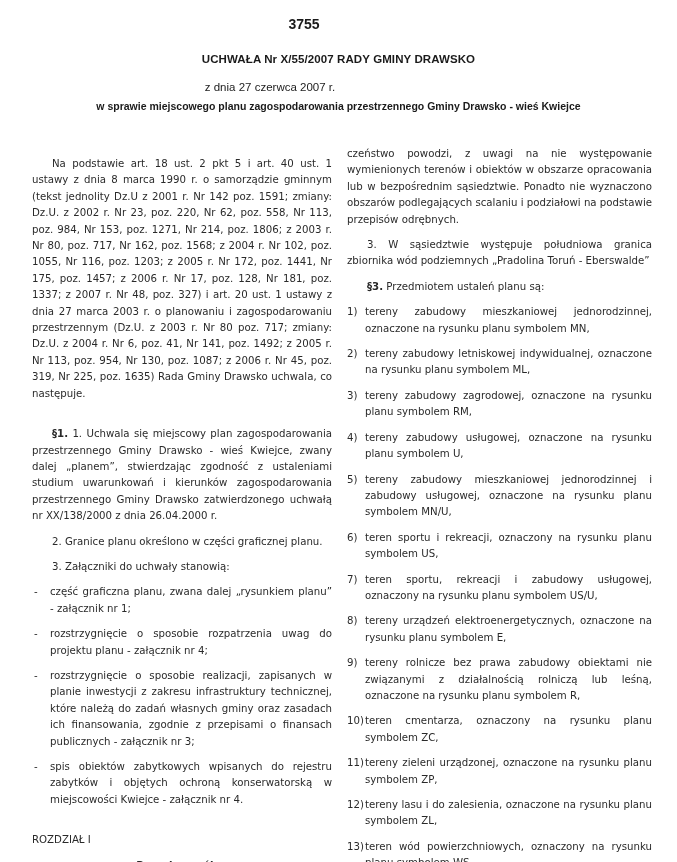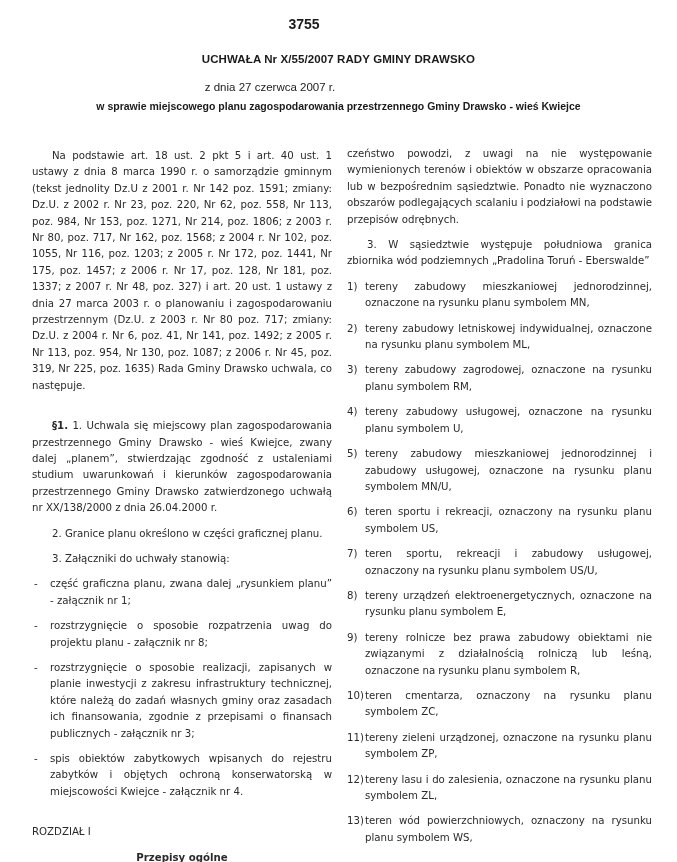--- a/index.html
+++ b/index.html
@@ -24,21 +24,21 @@
     position: absolute; top: 100px; left: 0; width: 677px; text-align: center;
     font-family: "Liberation Sans", sans-serif; font-weight: bold; font-size: 10.5px; color: #1a1a1a;
   }
   .col {
     position: absolute; top: 148px;
     font-size: 10.2px; line-height: 16.4px; text-align: justify;
   }
   .col.left { left: 32px; width: 300px; }
   .col.right { left: 347px; width: 305px; top: 146px; }
   p { margin: 0; }
-  .indent { text-indent: 20px; }
+  .indent { text-indent: 20px; margin-top: 8px; }
   .gap-s { margin-top: 9px; }
   .gap-l { margin-top: 24px; }
   .dash-item { position: relative; padding-left: 18px; margin-top: 9px; }
   .dash-item .dash { position: absolute; left: 2px; top: 0; }
   .num-item { position: relative; padding-left: 18px; margin-top: 9px; }
   .num-item .num { position: absolute; left: 0; top: 0; }
   .center { text-align: left; }
   .heading-bold { text-align: center; font-weight: bold; }
   b { font-weight: bold; }
 </style>
@@ -51,32 +51,33 @@
 <div class="subject">w sprawie miejscowego planu zagospodarowania przestrzennego Gminy Drawsko - wieś Kwiejce</div>
 
 <div class="col left">
   <p class="indent">Na podstawie art. 18 ust. 2 pkt 5 i art. 40 ust. 1 ustawy z dnia 8 marca 1990 r. o samorządzie gminnym (tekst jednolity Dz.U z 2001 r. Nr 142 poz. 1591; zmiany: Dz.U. z 2002 r. Nr 23, poz. 220, Nr 62, poz. 558, Nr 113, poz. 984, Nr 153, poz. 1271, Nr 214, poz. 1806; z 2003 r. Nr 80, poz. 717, Nr 162, poz. 1568; z 2004 r. Nr 102, poz. 1055, Nr 116, poz. 1203; z 2005 r. Nr 172, poz. 1441, Nr 175, poz. 1457; z 2006 r. Nr 17, poz. 128, Nr 181, poz. 1337; z 2007 r. Nr 48, poz. 327) i art. 20 ust. 1 ustawy z dnia 27 marca 2003 r. o planowaniu i zagospodarowaniu przestrzennym (Dz.U. z 2003 r. Nr 80 poz. 717; zmiany: Dz.U. z 2004 r. Nr 6, poz. 41, Nr 141, poz. 1492; z 2005 r. Nr 113, poz. 954, Nr 130, poz. 1087; z 2006 r. Nr 45, poz. 319, Nr 225, poz. 1635) Rada Gminy Drawsko uchwala, co następuje.</p>
 
   <p class="indent gap-l"><b>§1.</b><span> 1. Uchwala się miejscowy plan zagospodarowania przestrzennego Gminy Drawsko - wieś Kwiejce, zwany dalej „planem”, stwierdzając zgodność z ustaleniami studium uwarunkowań i kierunków zagospodarowania przestrzennego Gminy Drawsko zatwierdzonego uchwałą nr XX/138/2000 z dnia 26.04.2000 r.</span></p>
   <p class="indent gap-s">2. Granice planu określono w części graficznej planu.</p>
   <p class="indent gap-s">3. Załączniki do uchwały stanowią:</p>
 
   <div class="dash-item"><span class="dash">-</span><span>część graficzna planu, zwana dalej „rysunkiem planu” - załącznik nr 1;</span></div>
-  <div class="dash-item"><span class="dash">-</span><span>rozstrzygnięcie o sposobie rozpatrzenia uwag do projektu planu - załącznik nr 8;</span></div>
+  <div class="dash-item"><span class="dash">-</span><span>rozstrzygnięcie o sposobie rozpatrzenia uwag do projektu planu - załącznik nr 4;</span></div>
   <div class="dash-item"><span class="dash">-</span><span>rozstrzygnięcie o sposobie realizacji, zapisanych w planie inwestycji z zakresu infrastruktury technicznej, które należą do zadań własnych gminy oraz zasadach ich finansowania, zgodnie z przepisami o finansach publicznych - załącznik nr 3;</span></div>
   <div class="dash-item"><span class="dash">-</span><span>spis obiektów zabytkowych wpisanych do rejestru zabytków i objętych ochroną konserwatorską w miejscowości Kwiejce - załącznik nr 4.</span></div>
 
   <p class="center gap-l">ROZDZIAŁ I</p>
   <p class="heading-bold gap-s">Przepisy ogólne</p>
 
 </div>
 
 <div class="col right">
   <p>czeństwo powodzi, z uwagi na nie występowanie wymienionych terenów i obiektów w obszarze opracowania lub w bezpośrednim sąsiedztwie. Ponadto nie wyznaczono obszarów podlegających scalaniu i podziałowi na podstawie przepisów odrębnych.</p>
   <p class="indent gap-s">3. W sąsiedztwie występuje południowa granica zbiornika wód podziemnych „Pradolina Toruń - Eberswalde”</p>
+  <p class="indent gap-s"><b>§3.</b><span> Przedmiotem ustaleń planu są:</span></p>
 
   <div class="num-item"><span class="num">1)</span><span>tereny zabudowy mieszkaniowej jednorodzinnej, oznaczone na rysunku planu symbolem MN,</span></div>
   <div class="num-item"><span class="num">2)</span><span>tereny zabudowy letniskowej indywidualnej, oznaczone na rysunku planu symbolem ML,</span></div>
   <div class="num-item"><span class="num">3)</span><span>tereny zabudowy zagrodowej, oznaczone na rysunku planu symbolem RM,</span></div>
   <div class="num-item"><span class="num">4)</span><span>tereny zabudowy usługowej, oznaczone na rysunku planu symbolem U,</span></div>
   <div class="num-item"><span class="num">5)</span><span>tereny zabudowy mieszkaniowej jednorodzinnej i zabudowy usługowej, oznaczone na rysunku planu symbolem MN/U,</span></div>
   <div class="num-item"><span class="num">6)</span><span>teren sportu i rekreacji, oznaczony na rysunku planu symbolem US,</span></div>
   <div class="num-item"><span class="num">7)</span><span>teren sportu, rekreacji i zabudowy usługowej, oznaczony na rysunku planu symbolem US/U,</span></div>
   <div class="num-item"><span class="num">8)</span><span>tereny urządzeń elektroenergetycznych, oznaczone na rysunku planu symbolem E,</span></div>
   <div class="num-item"><span class="num">9)</span><span>tereny rolnicze bez prawa zabudowy obiektami nie związanymi z działalnością rolniczą lub leśną, oznaczone na rysunku planu symbolem R,</span></div>

